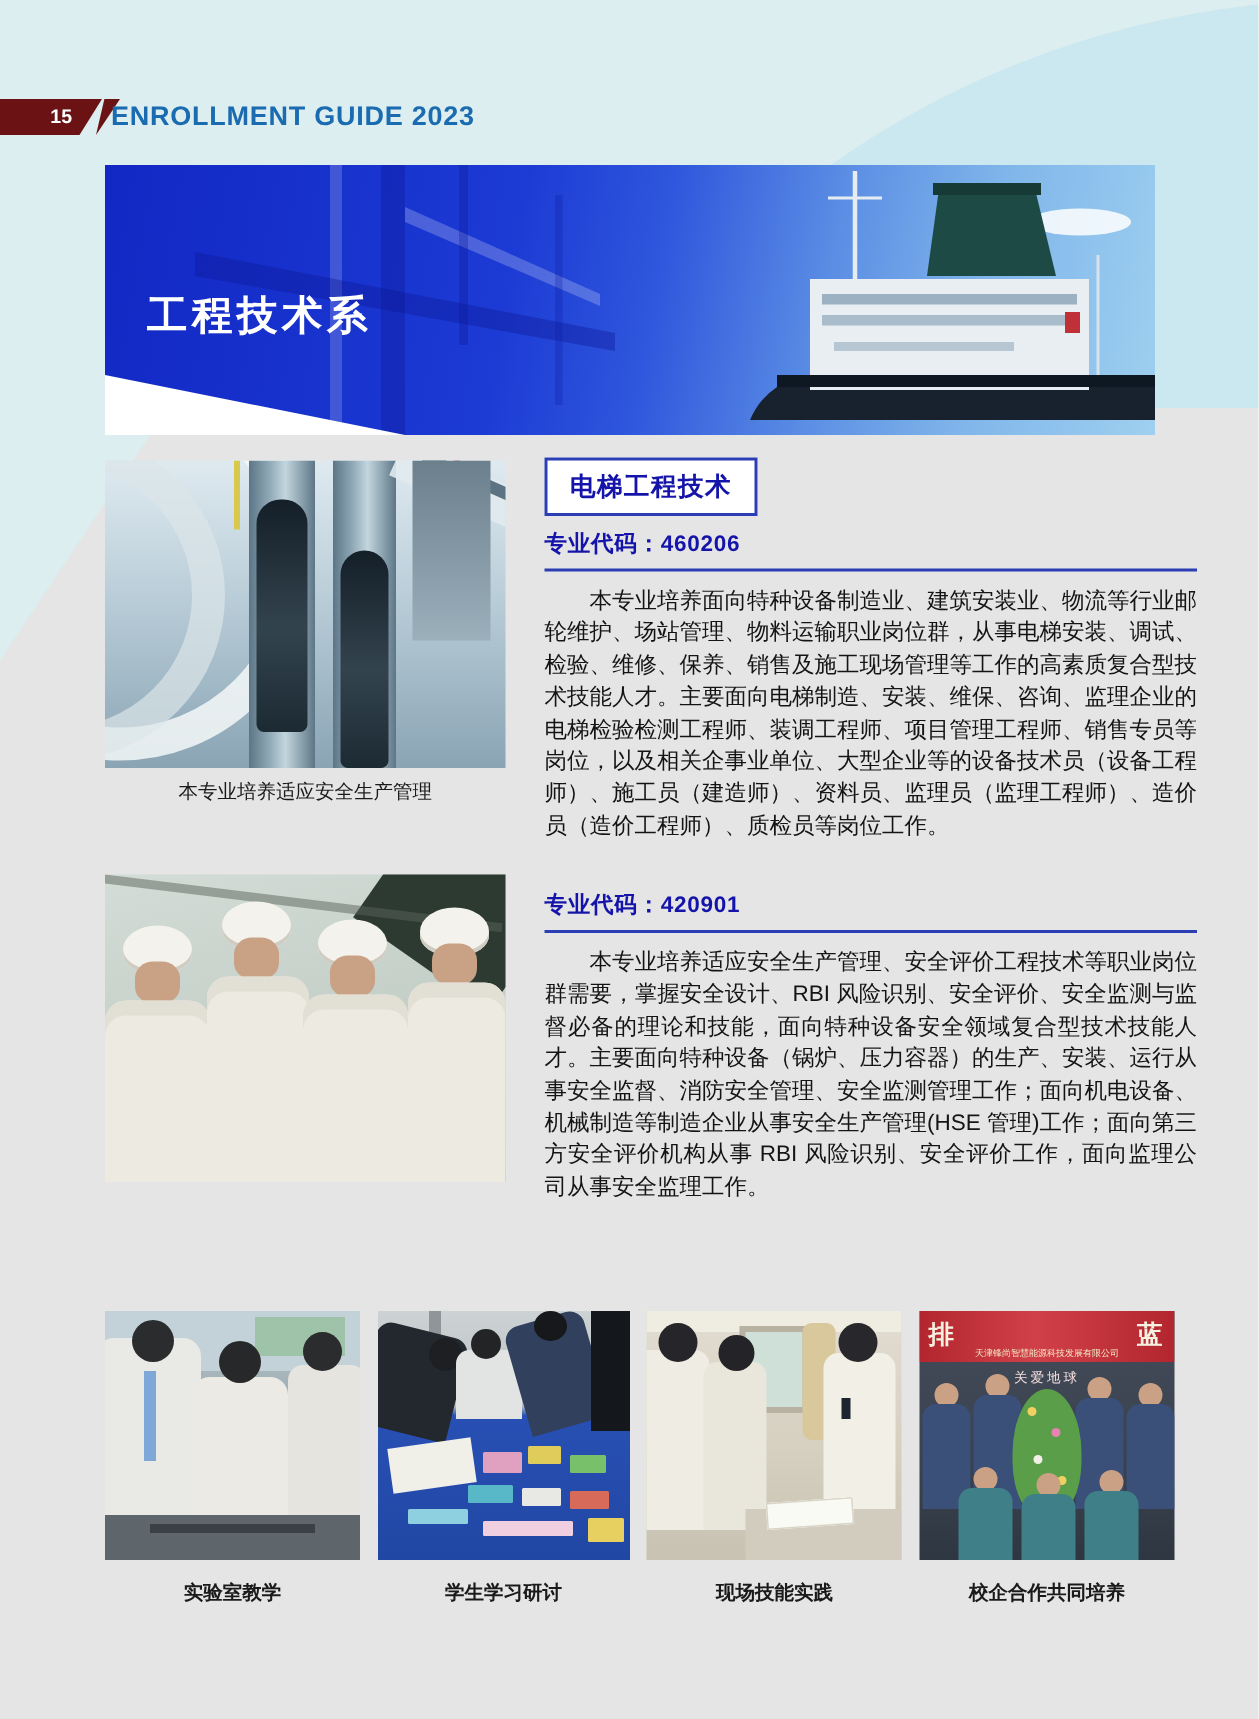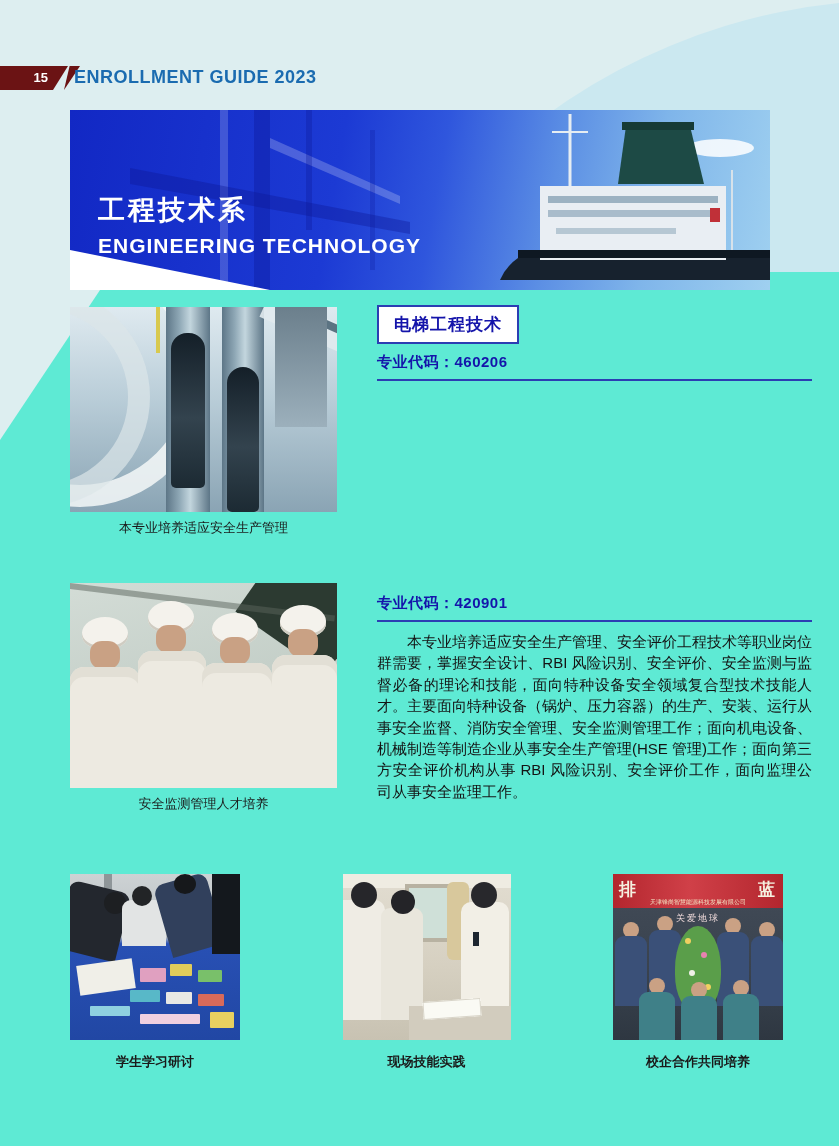--- a/index.html
+++ b/index.html
@@ -1,18 +1,18 @@
 <!DOCTYPE html>
 <html><head>
 <meta charset="utf-8">
 <style>
   * { margin:0; padding:0; box-sizing:border-box; }
   html,body { background:#ffffff; }
   body { font-family:"Liberation Sans","DejaVu Sans",sans-serif; }
-  .page { position:relative; width:839px; height:1146px; background:#5eead4; overflow:hidden; }
+  .page { position:relative; width:839px; height:1146px; background:#e5e5e5; overflow:hidden; }
 
   
   .teal-band { position:absolute; left:0; top:0; width:839px; height:272px; background:#ddeef0; overflow:hidden; }
   .teal-curve { position:absolute; left:300px; top:0; width:1200px; height:1200px; border-radius:50%; background:#cbe8f0; }
   .teal-wedge { position:absolute; left:0; top:110px; width:220px; height:330px; background:#ddeef0;
                 clip-path:polygon(0 0,100% 0,0 100%); }
 
   
   .hdr { position:absolute; left:0; top:66px; width:839px; height:24px; }
   .badge { position:absolute; left:0; top:0; width:68px; height:24px; background:#6b1314;
@@ -29,21 +29,21 @@
   .banner-cut { position:absolute; left:0; bottom:0; width:200px; height:40px; background:#ffffff;
                 clip-path:polygon(0 0,100% 100%,0 100%); }
   .banner-txt { position:absolute; left:28px; top:82px; color:#ffffff; }
   .banner-cn { font-size:27px; font-weight:bold; letter-spacing:3px; }
   .banner-en { font-size:21px; font-weight:bold; letter-spacing:1px; margin-top:6px; }
 
   
   .photo { position:absolute; overflow:hidden; }
   .cap { position:absolute; text-align:center; font-size:13px; color:#1a1a1a; }
 
-  .col { position:absolute; left:377px; width:435px; }
+  .col { position:absolute; left:363px; width:435px; }
   .sec-title { display:inline-block; border:2px solid #2b3eb3; background:#fff; color:#1414aa;
                font-size:17px; font-weight:bold; padding:6px 15px; letter-spacing:1px; }
   .sec-code { margin-top:9px; font-size:15px; font-weight:bold; color:#1414aa; letter-spacing:0.5px; }
   .rule { margin-top:7px; height:0; border-top:2px solid #2b3eb3; }
   .sec-body { margin-top:9px; font-size:15px; line-height:21.4px; color:#141414; text-align:justify; text-indent:2em; }
 
   
   .gallery { position:absolute; left:70px; top:874px; width:713px; display:flex; justify-content:space-between; }
   .gitem { width:170px; }
   .gitem:nth-child(2){ width:168px; }
@@ -116,21 +116,20 @@
       <rect x="552" y="12" width="72" height="8" fill="#163a36"></rect>
       <line x1="500" y1="4" x2="500" y2="76" stroke="#e6edf2" stroke-width="3"></line>
       <line x1="482" y1="22" x2="518" y2="22" stroke="#e6edf2" stroke-width="2"></line>
       <line x1="662" y1="60" x2="662" y2="148" stroke="#d7e2ea" stroke-width="2"></line>
       <rect x="640" y="98" width="10" height="14" fill="#c03038"></rect>
       <rect x="448" y="140" width="252" height="8" fill="#0e1822"></rect>
     </svg>
     <div class="banner-cut"></div>
     <div class="banner-txt">
       <div class="banner-cn">工程技术系</div>
-      <div class="banner-en">ENGINEERING TECHNOLOGY</div>
     </div>
   </div>
 
   <div class="photo ph-elev" style="left:70px; top:307px; width:267px; height:205px;">
     <div class="abs ring" style="left:-120px; top:-60px; width:260px; height:260px;"></div>
     <div class="abs ring" style="left:-140px; top:-20px; width:220px; height:220px; border-color:rgba(220,230,232,0.7);"></div>
     <div class="abs shaft" style="left:96px; top:0; width:44px; height:205px;"></div>
     <div class="abs cab" style="left:101px; top:26px; width:34px; height:155px;"></div>
     <div class="abs shaft" style="left:152px; top:0; width:42px; height:205px;"></div>
     <div class="abs cab" style="left:157px; top:60px; width:32px; height:145px;"></div>
@@ -139,49 +138,65 @@
     <div class="abs" style="left:86px; top:0px; width:4px; height:46px; background:#d8c94e;"></div>
     <div class="abs" style="left:238px; top:-4px; width:4px; height:40px; background:#c77ba0; transform:rotate(-18deg);"></div>
     <div class="abs" style="left:205px; top:0; width:52px; height:120px; background:linear-gradient(180deg,#6b7f8c,#9cb0bc);"></div>
   </div>
   <div class="cap" style="left:70px; top:519px; width:267px;">本专业培养适应安全生产管理</div>
 
   <div class="col" style="top:305px;">
     <div class="sec-title">电梯工程技术</div>
     <div class="sec-code">专业代码：460206</div>
     <div class="rule"></div>
+    <div class="sec-body">本专业培养面向特种设备制造业、建筑安装业、物流等行业邮轮维护、场站管理、物料运输职业岗位群，从事电梯安装、调试、检验、维修、保养、销售及施工现场管理等工作的高素质复合型技术技能人才。主要面向电梯制造、安装、维保、咨询、监理企业的电梯检验检测工程师、装调工程师、项目管理工程师、销售专员等岗位，以及相关企事业单位、大型企业等的设备技术员（设备工程师）、施工员（建造师）、资料员、监理员（监理工程师）、造价员（造价工程师）、质检员等岗位工作。</div>
   </div>
 
   <div class="photo ph-safety" style="left:70px; top:583px; width:267px; height:205px;">
     <div class="abs" style="right:-30px; top:-40px; width:110px; height:110px; background:#2c3a31; transform:rotate(35deg);"></div>
     <div class="abs" style="left:0; top:0; width:267px; height:6px; background:rgba(90,100,92,0.5); transform:rotate(7deg); transform-origin:left top;"></div>
 
     <div class="abs helmet" style="left:12px; top:34px; width:46px; height:32px;"></div>
     <div class="abs face" style="left:20px; top:58px; width:30px; height:28px;"></div>
     <div class="abs suit" style="left:0px;  top:84px; width:70px; height:121px;"></div>
     <div class="abs helmet" style="left:78px; top:18px; width:46px; height:32px;"></div>
     <div class="abs face" style="left:86px; top:42px; width:30px; height:28px;"></div>
     <div class="abs suit" style="left:68px; top:68px; width:68px; height:137px;"></div>
     <div class="abs helmet" style="left:142px; top:30px; width:46px; height:32px;"></div>
     <div class="abs face" style="left:150px; top:54px; width:30px; height:28px;"></div>
     <div class="abs suit" style="left:132px; top:80px; width:70px; height:125px;"></div>
     <div class="abs helmet" style="left:210px; top:22px; width:46px; height:32px;"></div>
     <div class="abs face" style="left:218px; top:46px; width:30px; height:28px;"></div>
     <div class="abs suit" style="left:202px; top:72px; width:65px; height:133px;"></div>
   </div>
-  <div class="cap" style="left:70px; top:795px; width:267px;">安全监测管理人才培养</div>
 
   <div class="col" style="top:585px;">
     <div class="sec-code">专业代码：420901</div>
     <div class="rule"></div>
     <div class="sec-body">本专业培养适应安全生产管理、安全评价工程技术等职业岗位群需要，掌握安全设计、RBI 风险识别、安全评价、安全监测与监督必备的理论和技能，面向特种设备安全领域复合型技术技能人才。主要面向特种设备（锅炉、压力容器）的生产、安装、运行从事安全监督、消防安全管理、安全监测管理工作；面向机电设备、机械制造等制造企业从事安全生产管理(HSE 管理)工作；面向第三方安全评价机构从事 RBI 风险识别、安全评价工作，面向监理公司从事安全监理工作。</div>
   </div>
 
   <div class="gallery">
 
+    <div class="gitem">
+      <div class="gph ph-lab">
+        <div class="abs" style="left:0; top:0; width:170px; height:40px; background:#c3d2d8;"></div>
+        <div class="abs" style="left:100px; top:4px; width:60px; height:26px; background:#9fc3a8;"></div>
+        <div class="abs" style="left:-6px; top:18px; width:70px; height:148px; background:#e9e9e5; border-radius:12px 12px 0 0;"></div>
+        <div class="abs head" style="left:18px; top:6px; width:28px; height:28px; background:#2a2c2e;"></div>
+        <div class="abs" style="left:26px; top:40px; width:8px; height:60px; background:#7fa8d8;"></div>
+        <div class="abs" style="left:58px; top:44px; width:64px; height:96px; background:#eceae4; border-radius:12px 12px 0 0;"></div>
+        <div class="abs head" style="left:76px; top:20px; width:28px; height:28px; background:#26282a;"></div>
+        <div class="abs" style="left:122px; top:36px; width:52px; height:110px; background:#e6e4de; border-radius:10px 10px 0 0;"></div>
+        <div class="abs head" style="left:132px; top:14px; width:26px; height:26px; background:#2a2c2e;"></div>
+        <div class="abs" style="left:0; top:136px; width:170px; height:30px; background:#5e666b;"></div>
+        <div class="abs" style="left:30px; top:142px; width:110px; height:6px; background:#3a4044;"></div>
+      </div>
+      <div class="gcap">实验室教学</div>
+    </div>
 
     <div class="gitem">
       <div class="gph ph-study">
         <div class="abs" style="left:34px; top:0; width:8px; height:66px; background:#8f9699;"></div>
         <div class="abs" style="left:-8px; top:12px; width:62px; height:70px; background:#23272e; border-radius:10px 10px 0 0; transform:rotate(14deg);"></div>
         <div class="abs head" style="left:34px; top:18px; width:22px; height:22px; background:#1d1f22;"></div>
         <div class="abs" style="left:52px; top:26px; width:44px; height:46px; background:#e2e4e4; border-radius:9px 9px 0 0;"></div>
         <div class="abs head" style="left:62px; top:12px; width:20px; height:20px; background:#222426;"></div>
         <div class="abs" style="left:92px; top:4px; width:54px; height:74px; background:#31405c; border-radius:10px 10px 0 0; transform:rotate(-16deg);"></div>
         <div class="abs head" style="left:104px; top:0px; width:22px; height:20px; background:#16181b;"></div>

